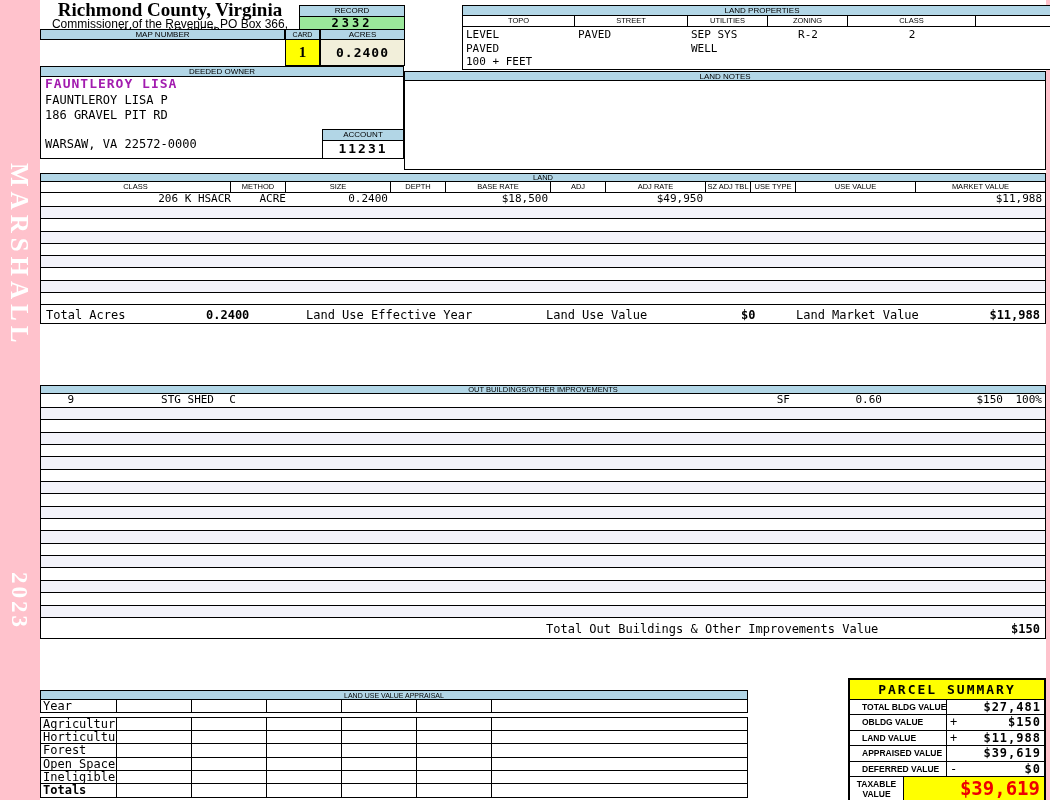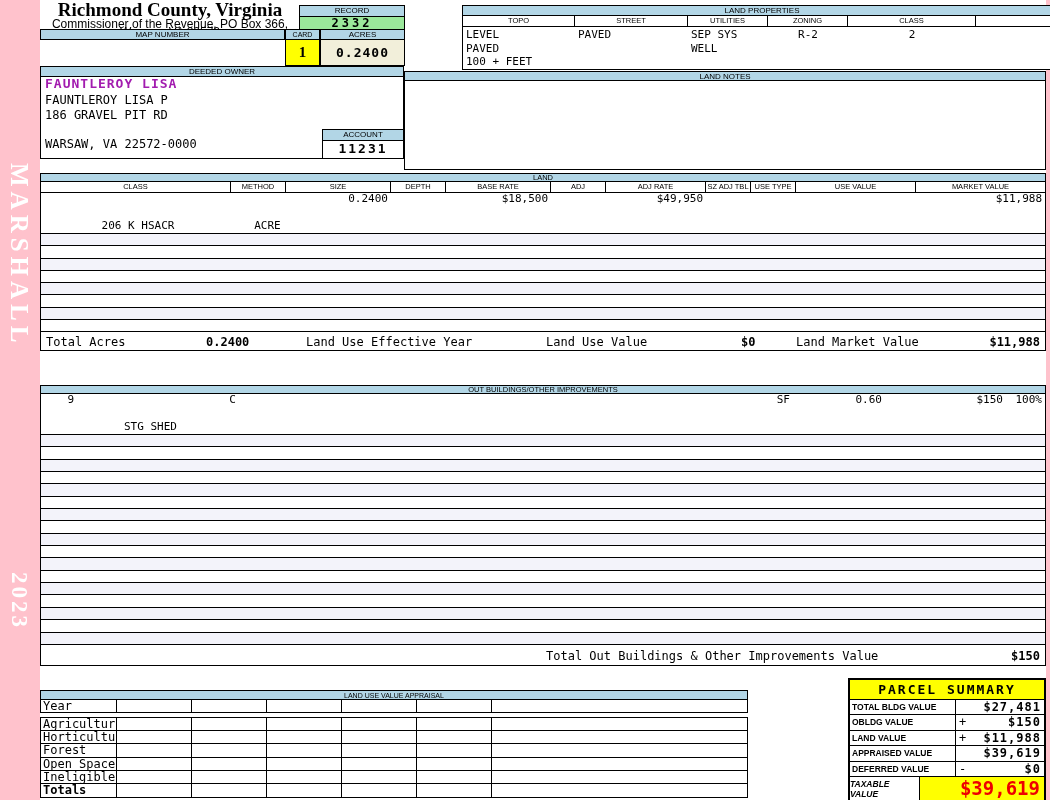--- a/index.html
+++ b/index.html
@@ -69,47 +69,47 @@
 
   
   .land-section { left:40px; top:173px; width:1006px; }
   .land-section .bar { height:9px; line-height:8px; font-size:7.5px; }
   .thead { display:flex; background:#fff; border-left:1px solid #000; border-right:1px solid #000; border-bottom:1px solid #000; }
   .thead .hcell { height:10px; line-height:9.5px; border-right:1px solid #000; }
   .thead .hcell:last-child { border-right:none; }
   .trow { display:flex; background:#fff; border-left:1px solid #000; border-right:1px solid #000; border-bottom:1px solid #000; }
   .tcell { font-size:11px; line-height:12.5px; height:13px; white-space:nowrap; overflow:hidden; }
   .tr-right { text-align:right; padding-right:3px; }
-  .tr-left { text-align:center; padding-left:4px;margin-top:27px; }
+  .tr-left { text-align:right; padding-left:4px; }
   .stripes { border-left:1px solid #000; border-right:1px solid #000; }
   .totrow { position:relative; background:#fff; border:1px solid #000; border-top:none; font-size:12px; }
   .totspan { position:absolute; top:3px; white-space:nowrap; }
   .b { font-weight:bold; }
 
   
   .appraisal { left:40px; top:690px; width:708px; }
   .appraisal .bar { height:10px; line-height:9px; font-size:7px; }
   .ap-row { display:flex; background:#fff; border-left:1px solid #000; border-right:1px solid #000; border-bottom:1px solid #000; height:13.4px; }
   .ap-label { width:76px; font-size:12px; line-height:12.5px; padding-left:2px; border-right:1px solid #000; white-space:nowrap; overflow:hidden; }
   .ap-cell { width:75px; border-right:1px solid #000; }
   .ap-last { flex:1; border-right:none; }
   .ap-gap { height:4px; background:#fff; }
 
   
   .parcel { left:848px; top:678px; width:198px; border:2px solid #000; background:#fff; }
   .ps-header { height:20px; background:#FFFF00; border-bottom:1px solid #000; text-align:center;
                font-weight:bold; font-size:13px; line-height:19px; letter-spacing:2px; }
   .ps-row { display:flex; height:15.4px; border-bottom:1px solid #000; align-items:stretch; }
-  .ps-label { width:106px; border-right:1px solid #000; font-family:"Liberation Sans", sans-serif;
-              font-weight:bold; font-size:8.5px; line-height:14px; padding-left:2px; white-space:nowrap; overflow:hidden; }
+  .ps-label { width:97px; border-right:1px solid #000; font-family:"Liberation Sans", sans-serif;
+              font-weight:bold; font-size:8.5px; line-height:14px; padding-left:12px; white-space:nowrap; overflow:hidden; }
   .ps-op { width:13px; font-size:12px; line-height:14px; text-align:center; }
   .ps-val { flex:1; text-align:right; font-weight:bold; font-size:12px; line-height:14px; padding-right:3px; letter-spacing:1px; }
   .ps-taxrow { display:flex; height:24px; }
-  .ps-taxlabel { width:70px; border-right:1px solid #000; font-family:"Liberation Sans", sans-serif;
-                 font-weight:bold; font-size:8.5px; line-height:10px; text-align:left; padding-top:2px;font-style:italic; }
+  .ps-taxlabel { width:54px; border-right:1px solid #000; font-family:"Liberation Sans", sans-serif;
+                 font-weight:bold; font-size:8.5px; line-height:10px; text-align:center; padding-top:2px; }
   .ps-taxval { flex:1; background:#FFFF00; color:#EE0000; font-weight:bold; font-size:19px; line-height:23px;
                text-align:right; padding-right:4px; }
 
   .marshall { left:5px; top:163px; font-size:25px; }
   .yearlbl { left:6px; top:572px; font-size:23px; letter-spacing:3px; }
 </style>
 </head>
 <body>
 
 <div id="page">

